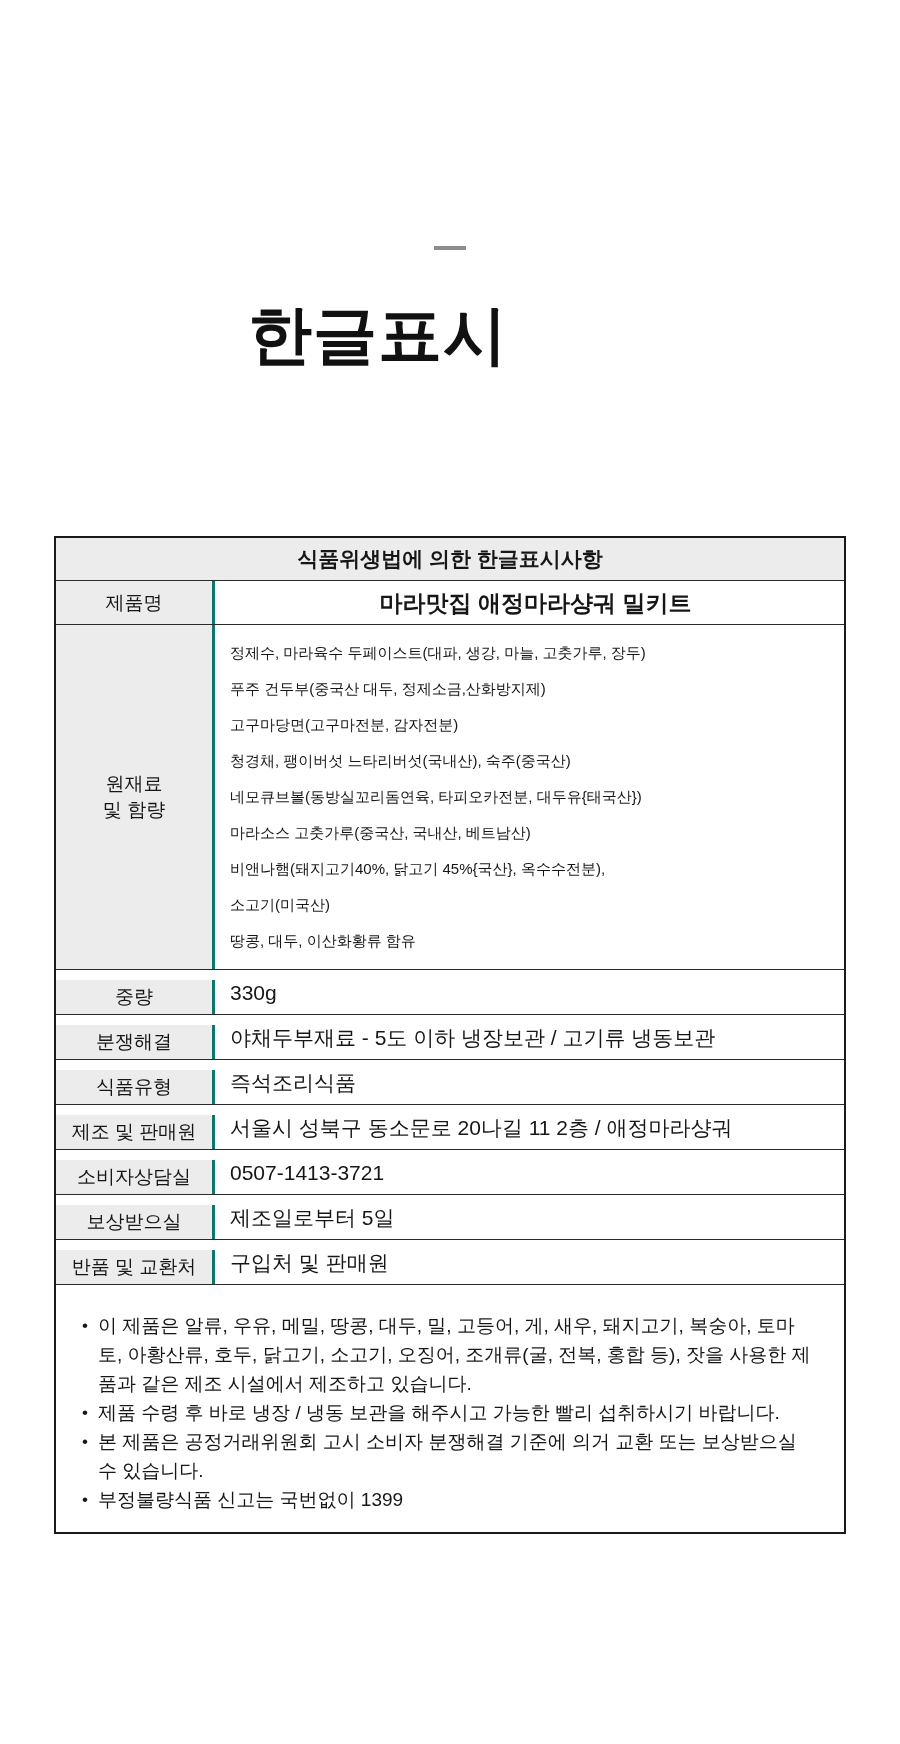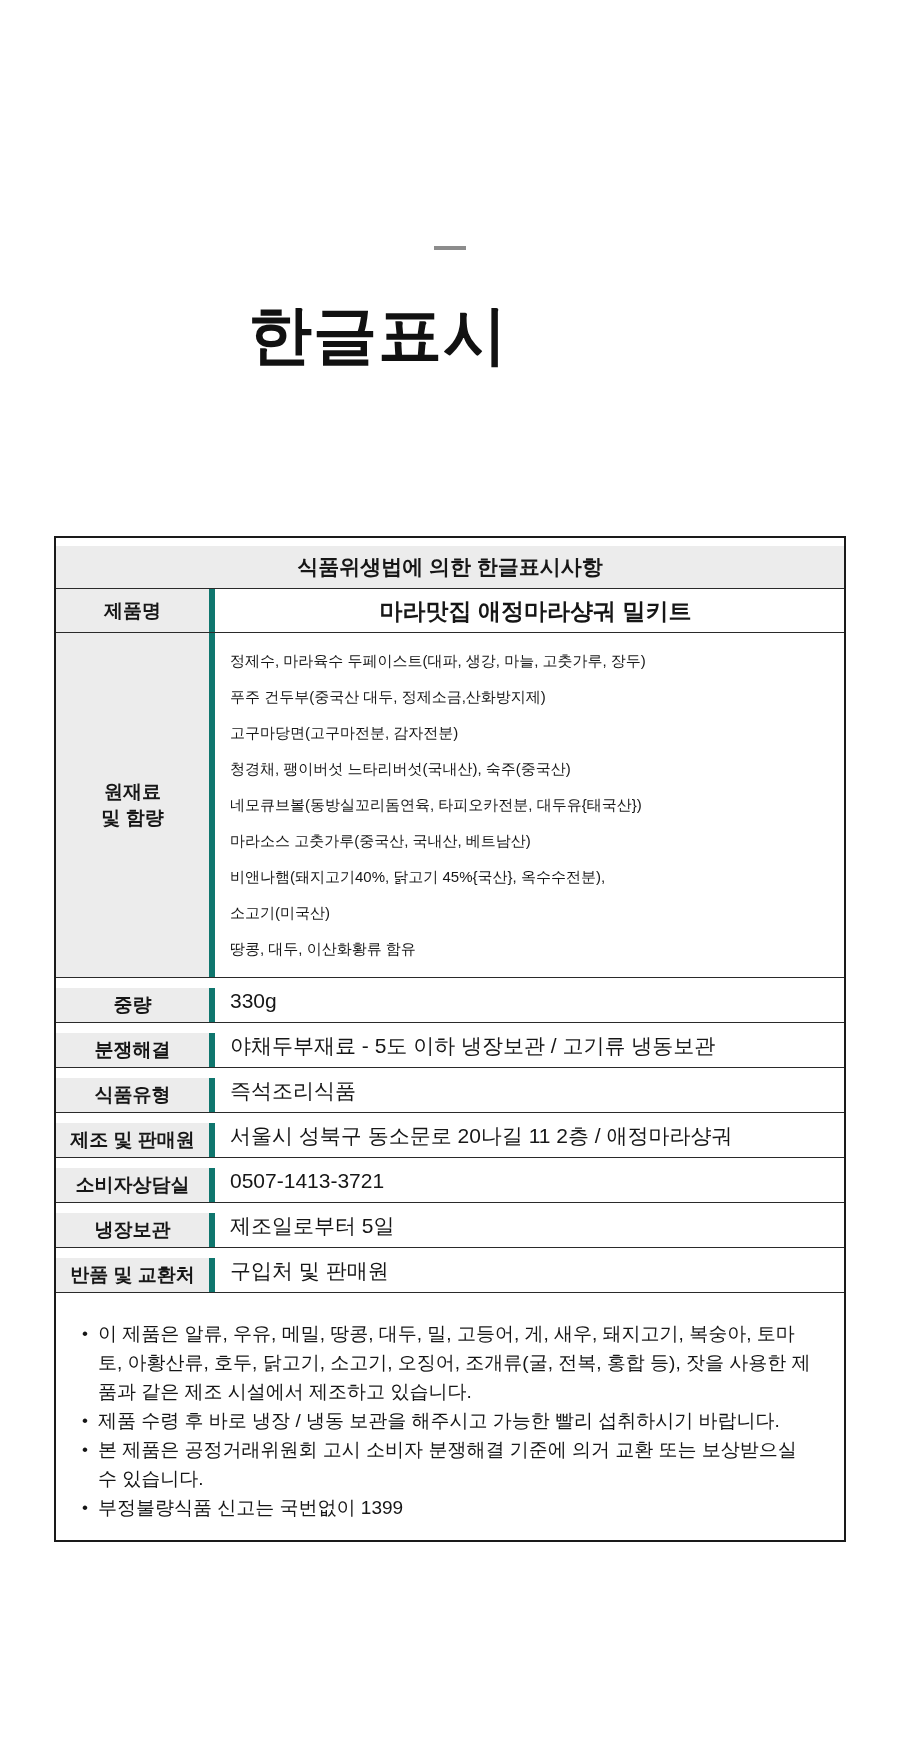--- a/index.html
+++ b/index.html
@@ -43,46 +43,45 @@
     left: 54px;
     width: 792px;
     border: 2px solid #1a1a1a;
     background: #ffffff;
   }
   .t-row {
     display: flex;
     border-top: 1px solid #2a2a2a;
     align-items: stretch;
   }
-  .t-row:first-child { border-top: none; margin-top: 8px; }
+  .t-row:first-child { border-top: none; }
 
   .t-head {
     min-height: 42px;
     background: #ececec;
     display: flex;
     align-items: center;
     justify-content: center;
     font-size: 21px;
     font-weight: 700;
   }
 
   .cell-label {
     width: 159px;
     flex: 0 0 159px;
     background: #ececec;
-    border-right: 6px solid #0f766e;
+    border-right: 3px solid #0f766e;
     display: flex;
     flex-direction: column;
     align-items: center;
     justify-content: center;
     font-size: 19px;
     line-height: 26px;
     text-align: center;
     padding: 4px 2px;
-    font-weight: bold;
   }
   .cell-value {
     flex: 1 1 auto;
     display: flex;
     flex-direction: column;
     justify-content: center;
     padding: 6px 4px 6px 15px;
     font-size: 21px;
     line-height: 30px;
   }
@@ -176,21 +175,21 @@
     <div class="cell-label">제조 및 판매원</div>
     <div class="cell-value">서울시 성북구 동소문로 20나길 11 2층 / 애정마라샹궈</div>
   </div>
 
   <div class="t-row row-info">
     <div class="cell-label">소비자상담실</div>
     <div class="cell-value">0507-1413-3721</div>
   </div>
 
   <div class="t-row row-info">
-    <div class="cell-label">냉장보관</div>
+    <div class="cell-label">보상받으실</div>
     <div class="cell-value">제조일로부터 5일</div>
   </div>
 
   <div class="t-row row-info">
     <div class="cell-label">반품 및 교환처</div>
     <div class="cell-value">구입처 및 판매원</div>
   </div>
 
   <div class="t-row t-notes">
     <div class="note-item">

